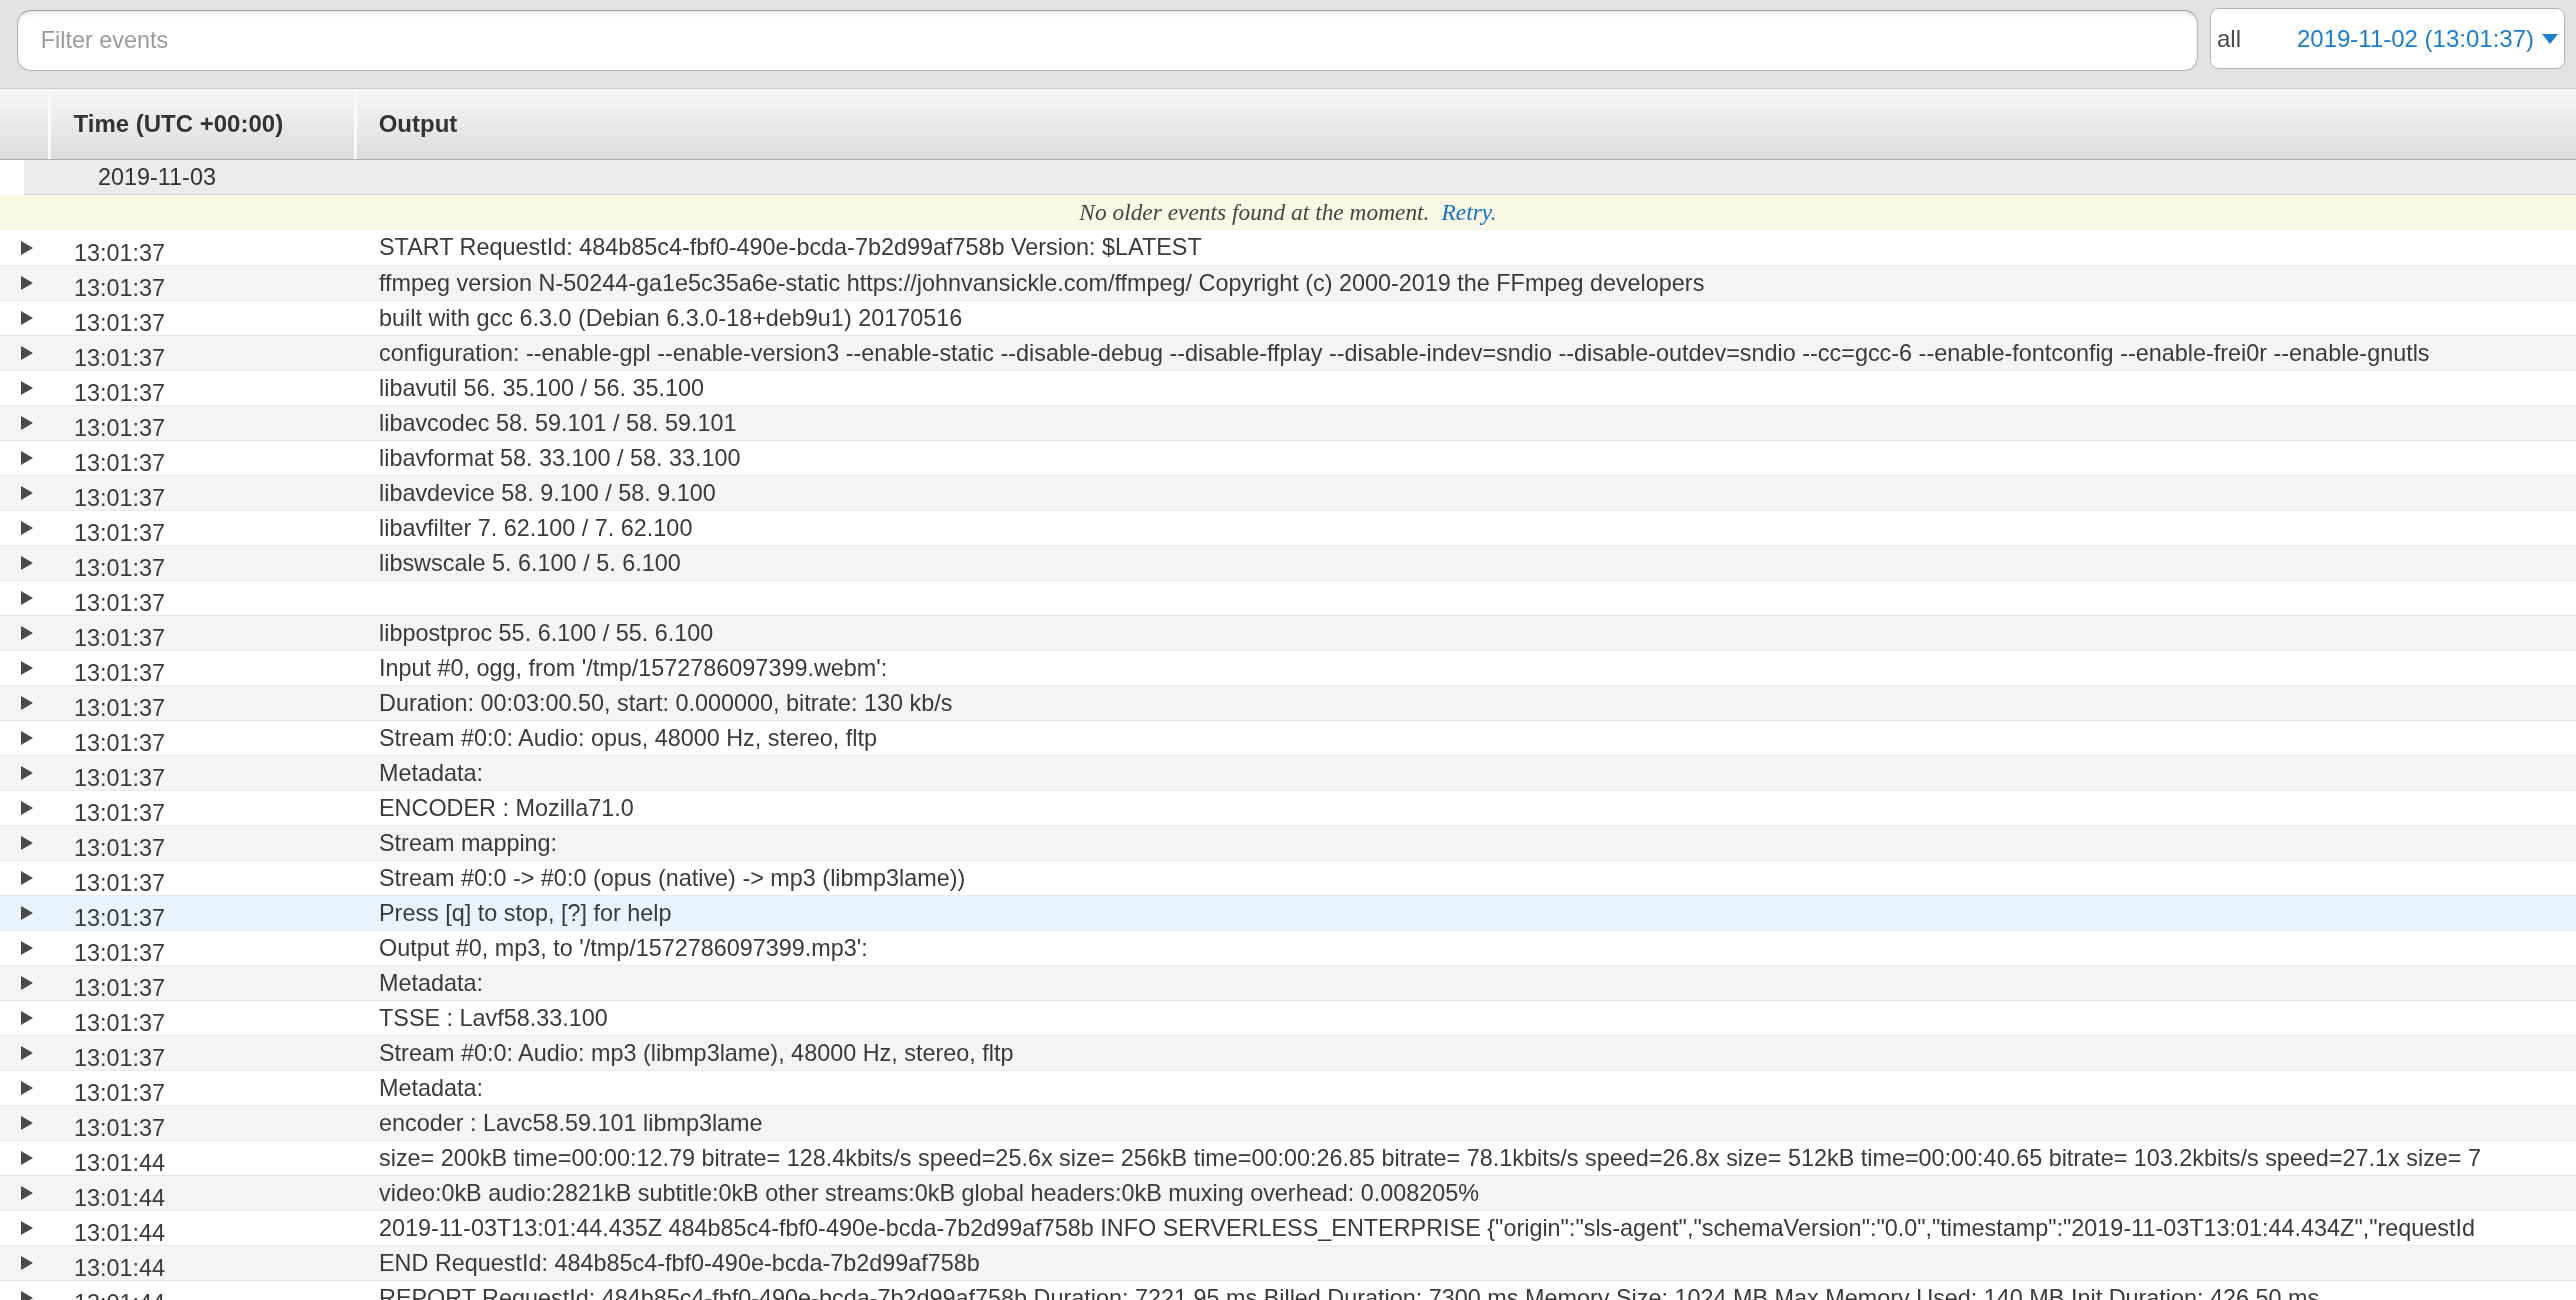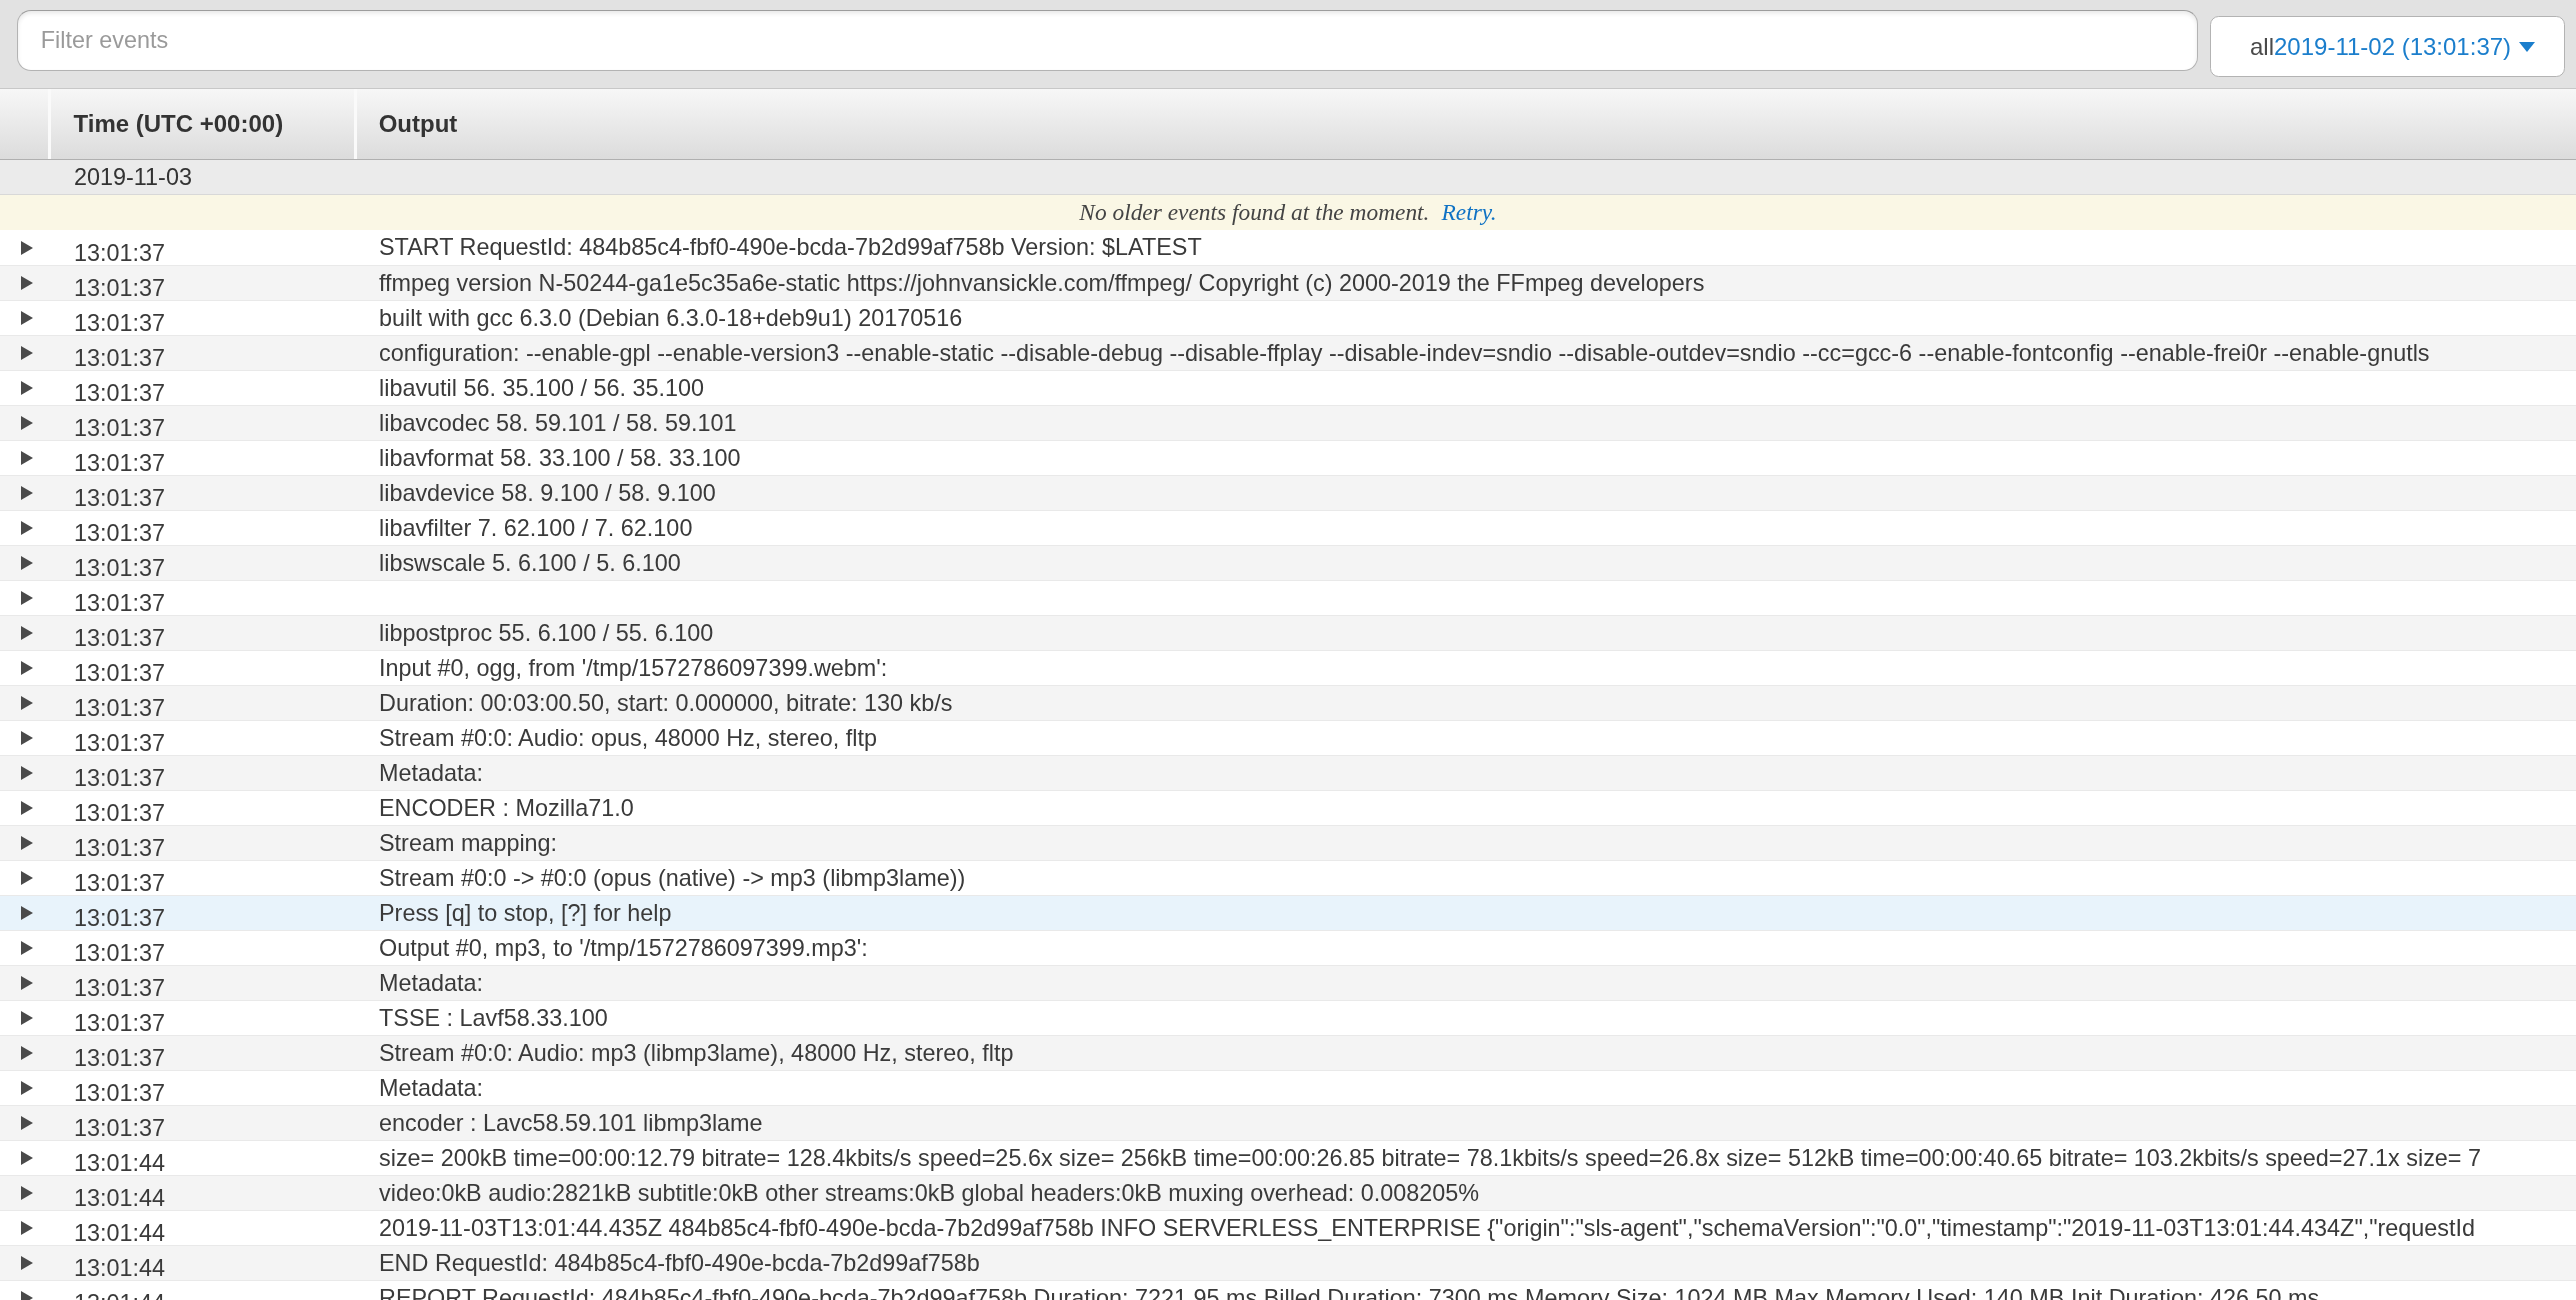--- a/index.html
+++ b/index.html
@@ -29,29 +29,29 @@
     font-family: "Liberation Sans", sans-serif;
     font-size: 23.4px;
     color: #333;
     padding: 0 22.5px;
     outline: none;
     background: #fff;
   }
   .filter-input::placeholder { color: #9a9a9a; }
   .range-box {
     position: absolute;
-    left: 2210px; top: 16px;
+    left: 2210px; top: 8px;
     width: 355px; height: 61px;
     background: #fff;
     border: 0.9px solid #b3b3b3;
     border-radius: 8.7px;
     display: flex;
     align-items: center;
     justify-content: space-between;
-    padding: 0 39px;
+    padding: 0 6px;
     cursor: pointer;
   }
   .range-all { font-size: 24px; color: #4a4a4a; }
   .range-date {
     font-size: 24px;
     color: #1b7ecc;
     display: flex;
     align-items: center;
     gap: 8px;
     white-space: nowrap;
@@ -92,20 +92,21 @@
   
   .date-row {
     height: 35px;
     background: #ebebeb;
     border-bottom: 0.9px solid #d8d8d8;
     display: flex;
     align-items: center;
     padding-left: 74px;
     font-size: 23.4px;
     color: #333;
+    margin-left: 24px;
   }
 
   
   .banner {
     height: 35px;
     background: #faf7e5;
     display: flex;
     align-items: center;
     justify-content: center;
     font-size: 23.4px;

